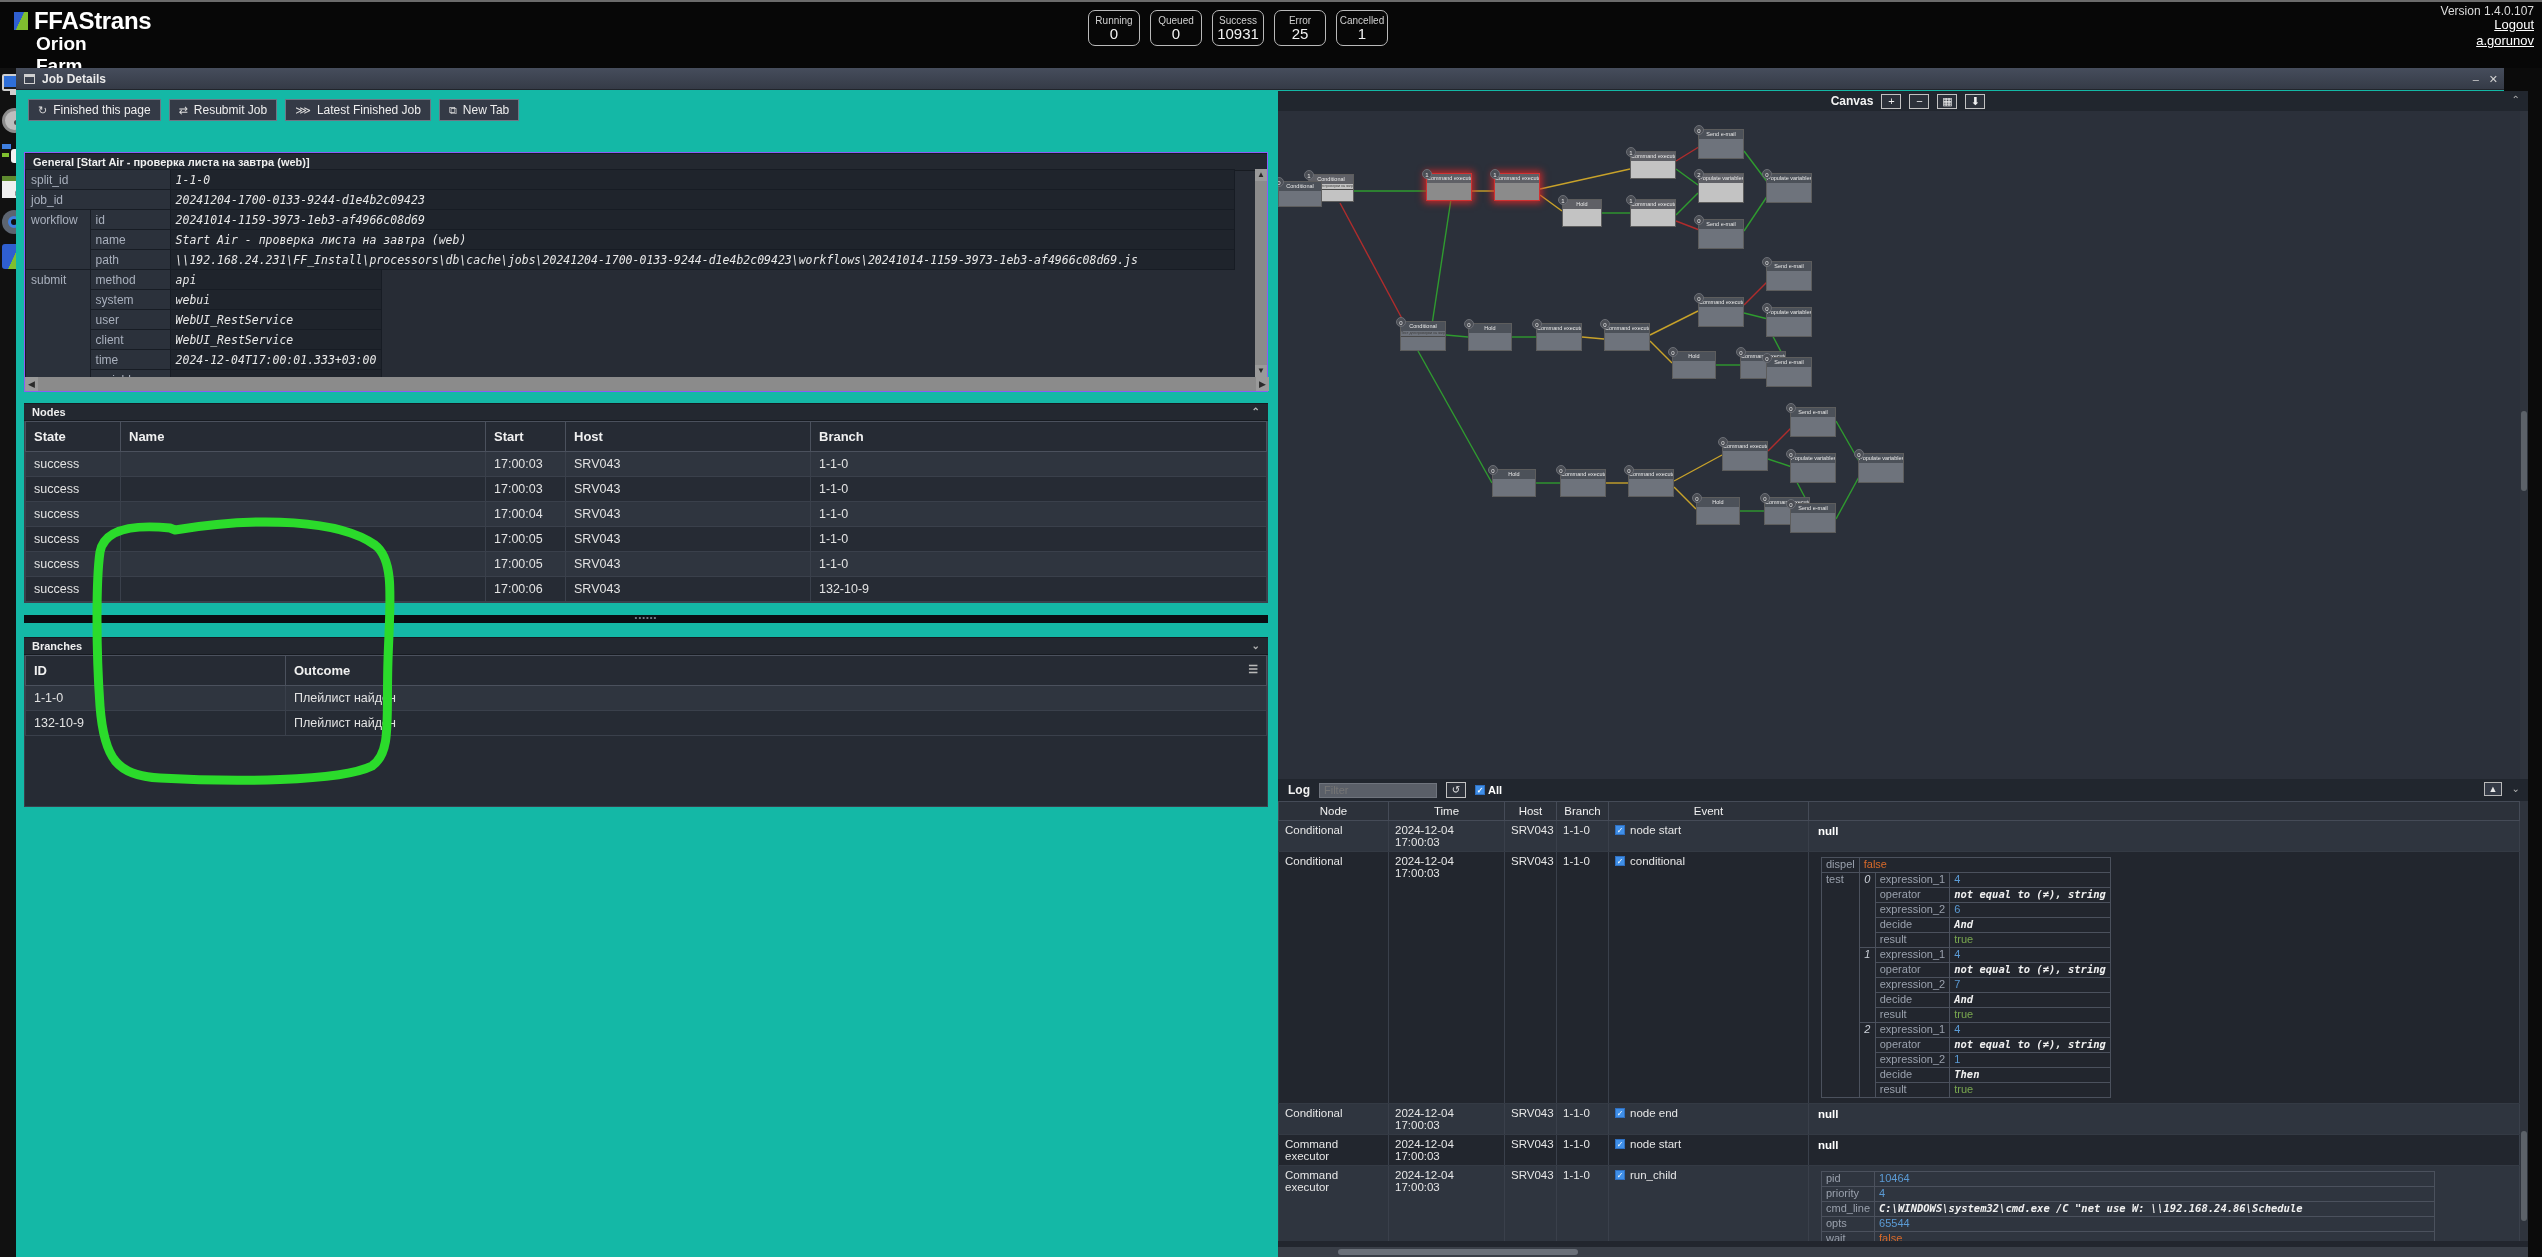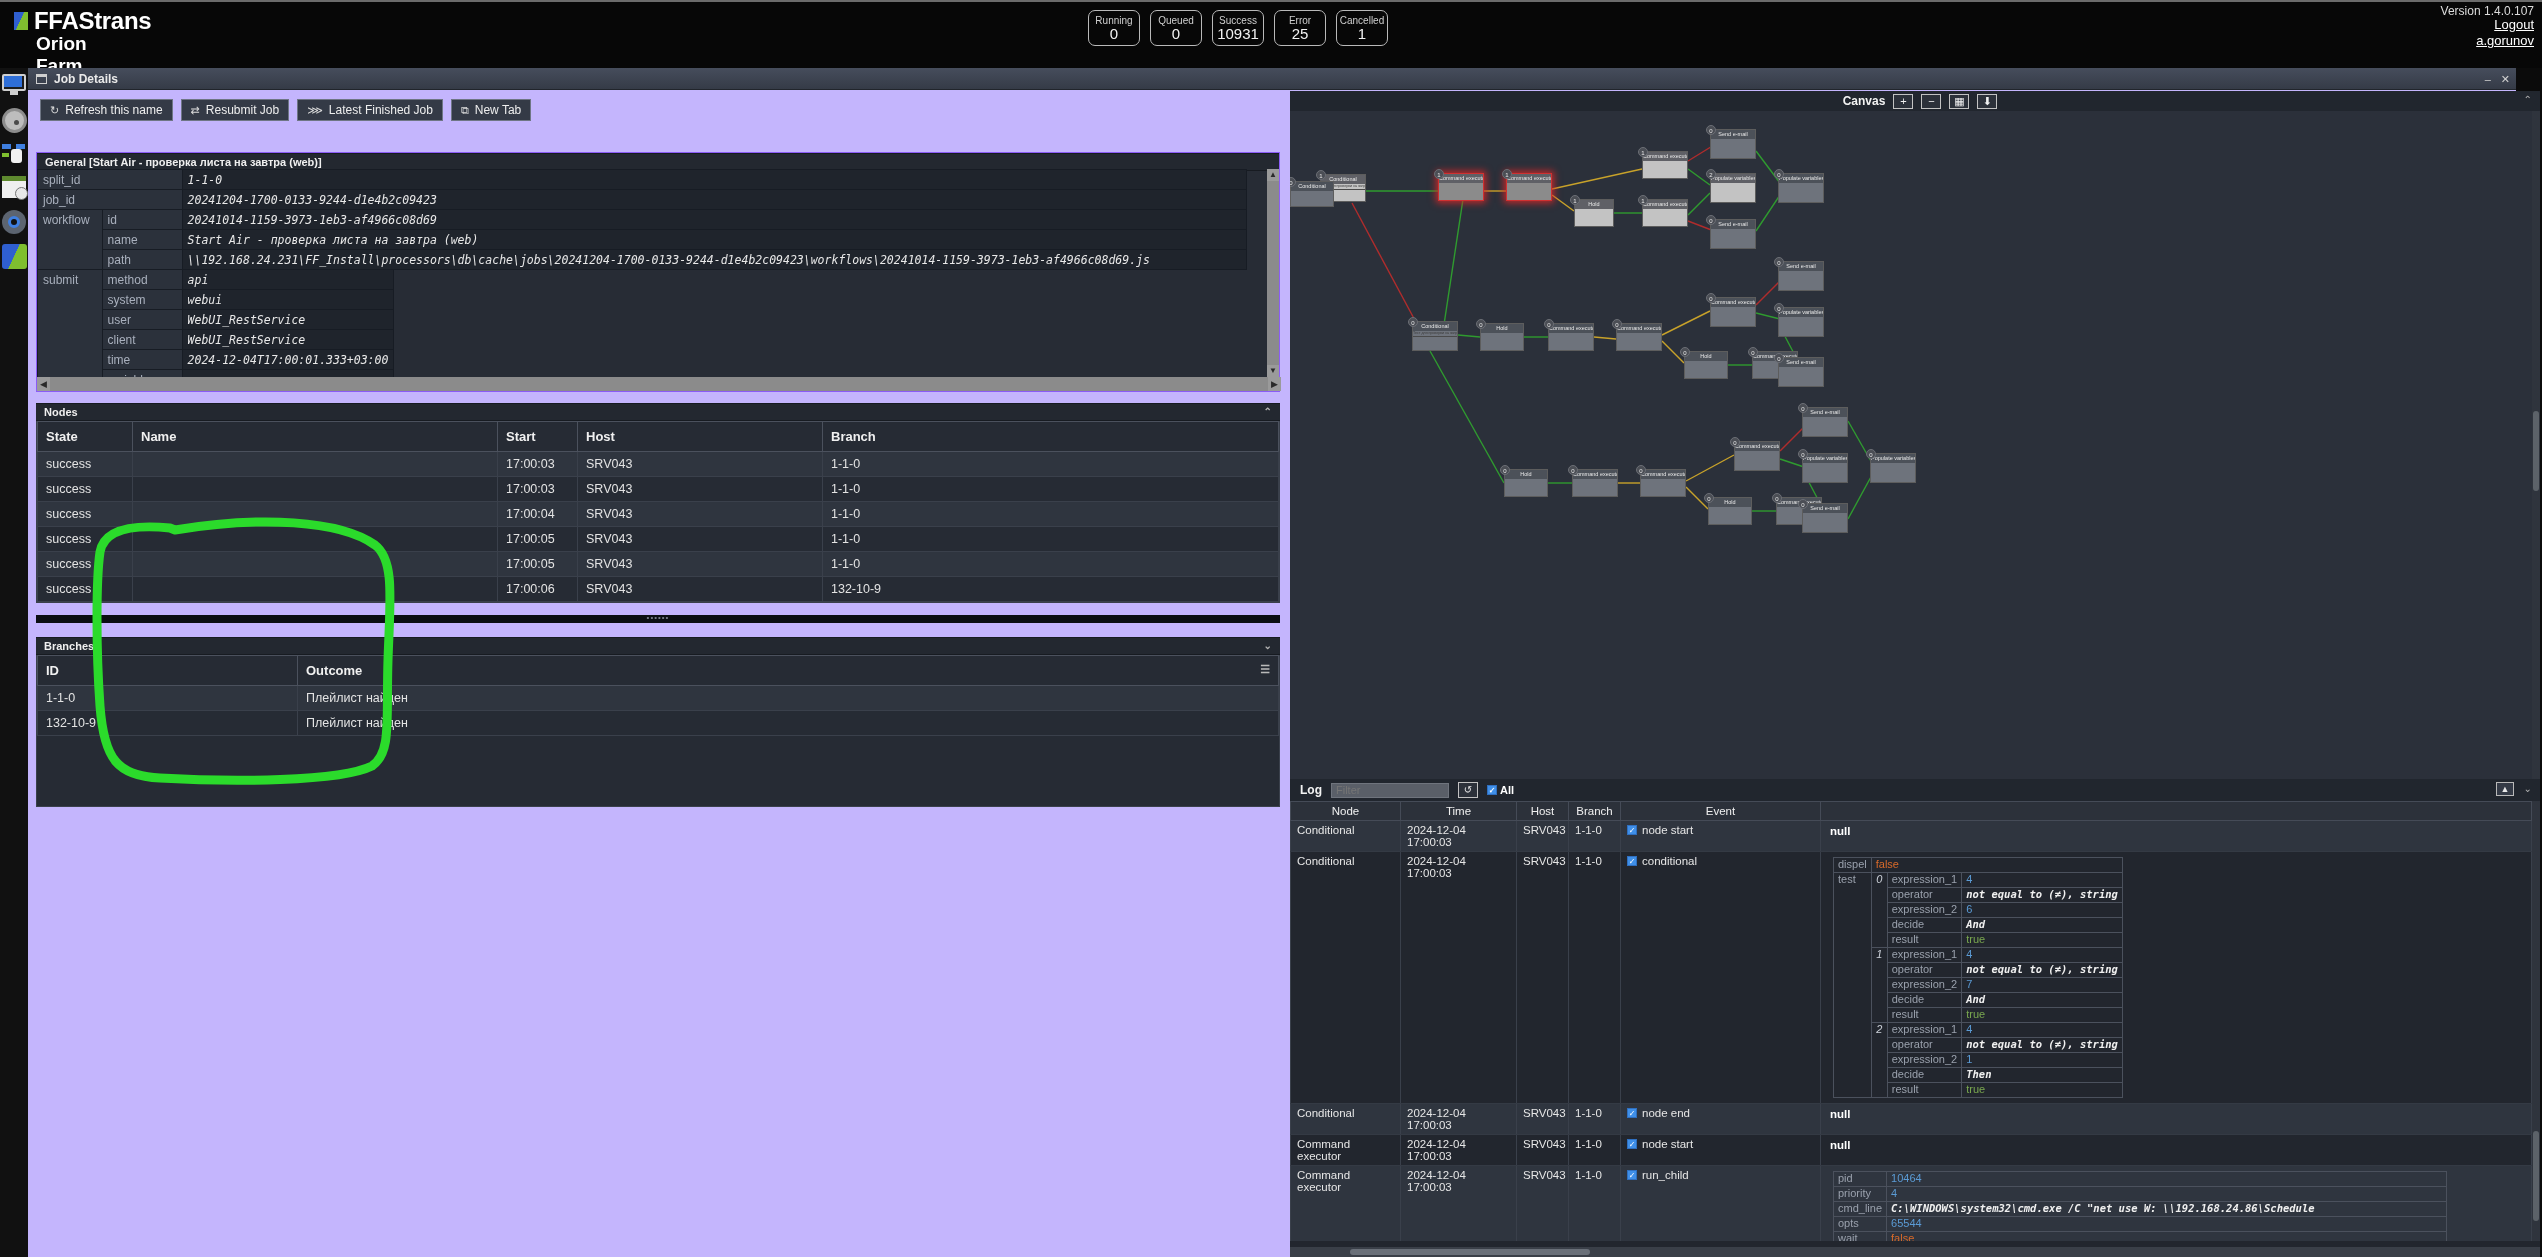--- a/index.html
+++ b/index.html
@@ -53,22 +53,22 @@
   .ic-node i{position:absolute;background:#3f7fe0;}
   .ic-hand{position:absolute;left:9px;top:7px;width:11px;height:14px;background:#f1f1f1;border-radius:3px;}
   .ic-cal{width:24px;height:22px;background:#efefef;border-top:5px solid #5f8a2f;position:relative;}
   .ic-cal::after{content:'';position:absolute;right:-2px;bottom:-2px;width:11px;height:11px;border-radius:50%;background:#e8e8e8;border:1px solid #777;}
   .ic-gear{width:24px;height:24px;border-radius:50%;background:#5c6470;position:relative;}
   .ic-gear::after{content:'';position:absolute;left:6px;top:6px;width:12px;height:12px;border-radius:50%;background:#111;border:3px solid #3f7fe0;box-sizing:border-box;}
   .ic-logo{width:25px;height:25px;background:linear-gradient(115deg,#2f5fd0 0%,#2f5fd0 48%,#7fbf2f 49%,#7fbf2f 100%);border-radius:3px;}
 
   
   .window {
-    position: absolute; left: 28px; top: 68px; width: 2488px; height: 1189px;
-    background: #c4b5fd;
+    position: absolute; left: 16px; top: 68px; width: 2488px; height: 1189px;
+    background: #14b8a6;
   }
   .win-title {
     position: relative; height: 22px; background: #3c4250;
     border-bottom: 1px solid #21252c;
     display: flex; align-items: center; padding-left: 8px; gap: 7px;
     background-image: linear-gradient(#464d5c, #353b47);
   }
   .win-title .wt-ico { width: 11px; height: 10px; border: 1px solid #cfcfcf; border-top-width: 3px; }
   .win-title .wt-text { font-size: 12px; font-weight: bold; color:#eaeaea; }
   .win-ctl { position:absolute; right: 6px; top: 5px; display:flex; gap:10px; font-size:11px; color:#d2d2d2; }
@@ -257,21 +257,21 @@
         <span>–</span>
         <span>✕</span>
       </div>
     </div>
 
     <div class="leftcol">
 
       <div class="toolbar">
         <div class="tbtn">
           <span class="g">↻</span>
-          <span>Refresh this name</span>
+          <span>Finished this page</span>
         </div>
         <div class="tbtn">
           <span class="g">⇄</span>
           <span>Resubmit Job</span>
         </div>
         <div class="tbtn">
           <span class="g">⋙</span>
           <span>Latest Finished Job</span>
         </div>
         <div class="tbtn">

